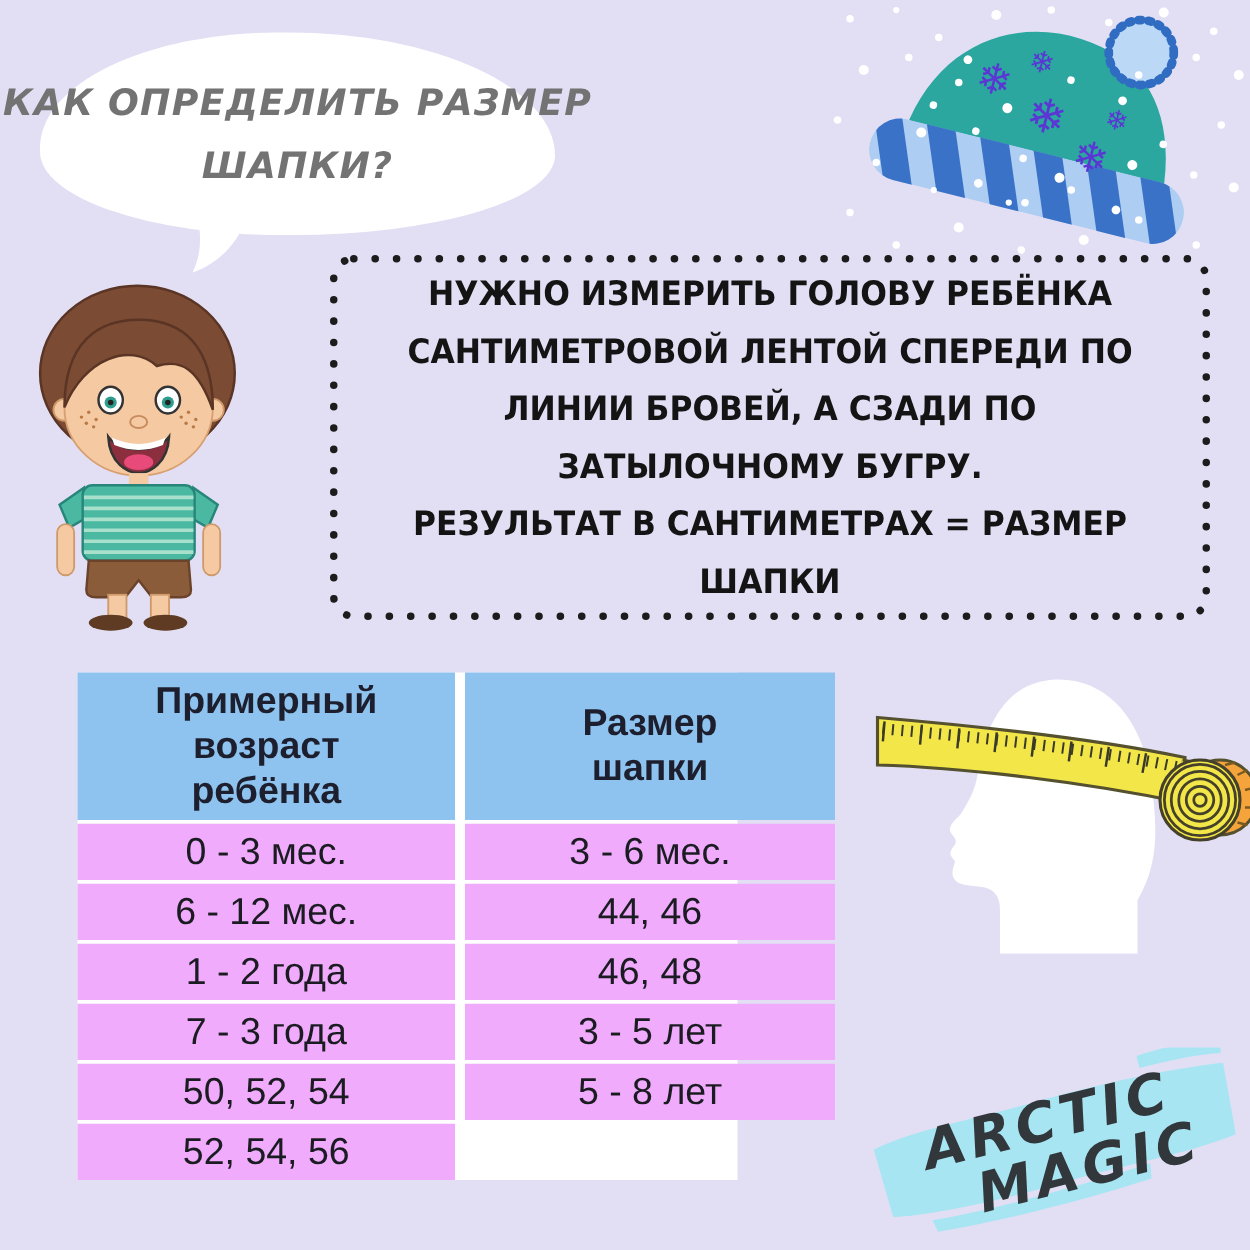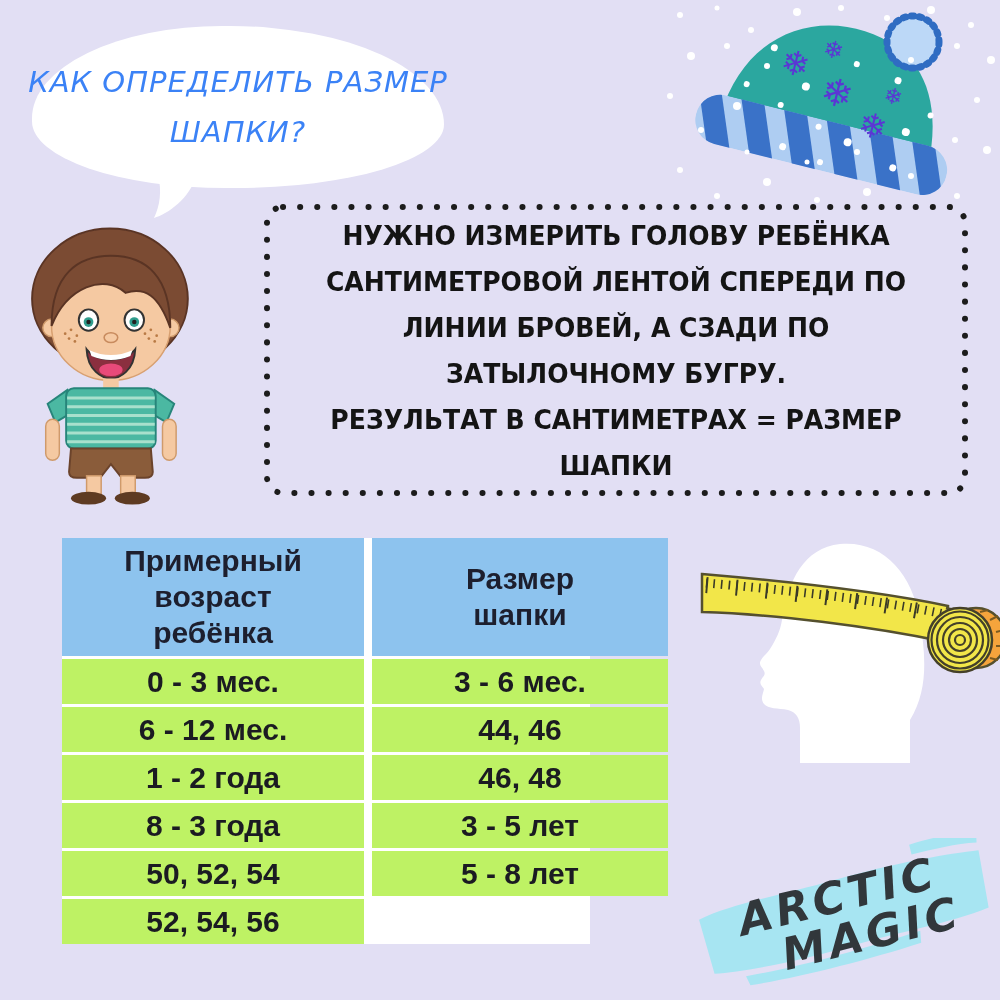--- a/index.html
+++ b/index.html
@@ -14,22 +14,22 @@
   .bubble {
     position:absolute; left:32px; top:26px; width:412px; height:162px;
     background:#ffffff;
     border-radius:47% 53% 52% 48% / 58% 62% 40% 42%;
     display:flex; flex-direction:column; justify-content:center; align-items:center;
     z-index:3;
   }
   .bubble-tail { position:absolute; left:150px; top:176px; z-index:2; }
   .title-line {
     font-family:"DejaVu Sans", sans-serif;
-    font-weight:normal; font-style:italic;
-    font-size:29px; color:#3b82f6; letter-spacing:1px;
+    font-weight:bold; font-style:italic;
+    font-size:29px; color:#737373; letter-spacing:1px;
     line-height:50px; white-space:nowrap;
   }
   
   .instruction {
     position:absolute; left:262px; top:202px; width:708px; height:296px; z-index:1;
   }
   .instruction .dots-border { position:absolute; left:0; top:0; }
   .instr-lines { position:relative; padding-top:11px; }
   .instr-line {
     text-align:center;
@@ -52,23 +52,23 @@
     z-index:1;
   }
   .th {
     background:#8dc3ee; color:#1d1f2e;
     display:flex; align-items:center; justify-content:center;
     font-weight:bold; font-size:30px; line-height:36px; text-align:center;
   }
   .th .wrap1 { width:230px; }
   .th .wrap2 { width:150px; }
   .cell {
-    background:#bef264; color:#1b1b22;
+    background:#f0abfc; color:#1b1b22;
     display:flex; align-items:center; justify-content:center;
-    font-weight:bold; font-size:30px;
+    font-weight:normal; font-size:30px;
   }
   
   .hat-art   { position:absolute; left:685px; top:2px;   z-index:1; }
   .snow-art  { position:absolute; left:655px; top:0px;   z-index:2; pointer-events:none; }
   .boy-art   { position:absolute; left:10px;  top:213px; z-index:1; }
   .head-art  { position:absolute; left:692px; top:528px; z-index:1; }
   .logo-art  { position:absolute; left:695px; top:838px; z-index:1; }
   .logo-text {
     font-family:"DejaVu Sans", sans-serif;
     font-weight:bold; font-style:italic; letter-spacing:4px;
@@ -254,21 +254,21 @@
   <div class="th">
     <span class="wrap2">Размер шапки</span>
   </div>
 
 <div class="cell">0 - 3 мес.</div>
     <div class="cell">3 - 6 мес.</div>
     <div class="cell">6 - 12 мес.</div>
     <div class="cell">44, 46</div>
     <div class="cell">1 - 2 года</div>
     <div class="cell">46, 48</div>
-    <div class="cell">8 - 3 года</div>
+    <div class="cell">7 - 3 года</div>
     <div class="cell">3 - 5 лет</div>
     <div class="cell">50, 52, 54</div>
     <div class="cell">5 - 8 лет</div>
     <div class="cell">52, 54, 56</div>
   </div>
 
 <svg class="head-art" width="312" height="235" viewBox="0 0 312 235">
 
   <path fill="#ffffff" d="
     M148,16

